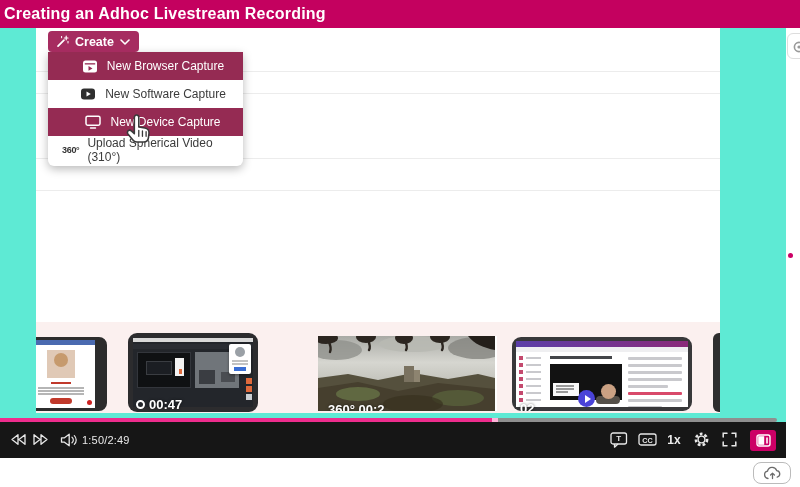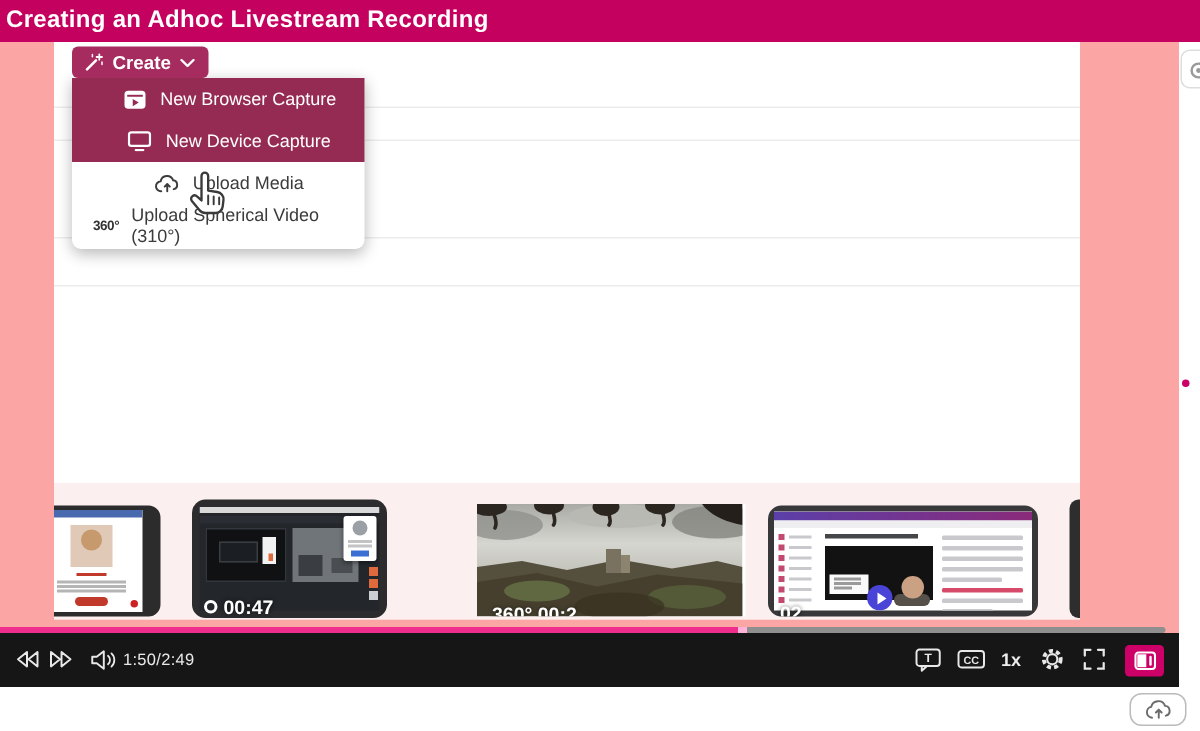--- a/index.html
+++ b/index.html
@@ -14,21 +14,21 @@
     font-size:16px; font-weight:600; letter-spacing:.2px; white-space:nowrap; }
 
   
   .help-btn { left:787px; top:33px; width:30px; height:26px; background:#fff;
     border:1px solid #ddd; border-radius:6px; z-index:5; }
   .help-btn svg { position:absolute; left:4px; top:6px; }
   .page-dot { left:788px; top:253px; width:5px; height:5px; border-radius:50%;
     background:#CC0066; z-index:5; }
 
   
-  .player { left:0; top:28px; width:786px; height:430px; background:#fca5a5; overflow:hidden; }
+  .player { left:0; top:28px; width:786px; height:430px; background:#5eead4; overflow:hidden; }
 
   
   .video { left:36px; top:0; width:684px; height:385px; background:#fff; overflow:hidden; }
   .rowline { left:0; width:684px; height:1px; background:#ececec; }
 
   
   .create-btn { left:12px; top:3px; height:21px; padding:0 9px 0 8px; background:#A62C60;
     border-radius:4px; display:flex; align-items:center; gap:6px; z-index:3; }
   .create-btn .lbl { color:#fff; font-size:12.5px; font-weight:700; }
 
@@ -179,37 +179,37 @@
         <div class="menu-item hl">
           <span class="mi-icon">
             <svg width="16" height="13" viewBox="0 0 16 13">
               <rect x="1" y="0.5" width="14" height="12" rx="2.5" fill="#fff"></rect>
               <rect x="2.8" y="3.2" width="10.4" height="1.3" fill="#952B53"></rect>
               <path d="M6.5 6 L10.5 8.4 L6.5 10.8 Z" fill="#952B53"></path>
             </svg>
           </span>
           <span>New Browser Capture</span>
         </div>
+        <div class="menu-item">
+          <span class="mi-icon">
+            <svg width="16" height="12" viewBox="0 0 16 12">
+              <rect x="1" y="0.5" width="14" height="11" rx="3" fill="#2f2f2f"></rect>
+              <path d="M6.5 3.4 L10.8 6 L6.5 8.6 Z" fill="#fff"></path>
+            </svg>
+          </span>
+          <span>New Software Capture</span>
+        </div>
         <div class="menu-item hl">
           <span class="mi-icon">
             <svg width="16" height="14" viewBox="0 0 16 14">
               <rect x="1" y="1.2" width="14" height="9" rx="1.6" fill="none" stroke="#fff" stroke-width="1.5"></rect>
               <path d="M5.5 13 h5" stroke="#fff" stroke-width="1.5" stroke-linecap="round"></path>
             </svg>
           </span>
           <span>New Device Capture</span>
-        </div>
-        <div class="menu-item">
-          <span class="mi-icon">
-            <svg width="17" height="13" viewBox="0 0 17 13">
-              <path d="M4.5 11.5 a3.3 3.3 0 0 1 -.4 -6.6 A4.3 4.3 0 0 1 12.4 4.2 a3 3 0 0 1 .4 5.9" fill="none" stroke="#3c3c3c" stroke-width="1.3" stroke-linecap="round"></path>
-              <path d="M8.5 11.5 V6.8 M6.8 8.4 L8.5 6.7 L10.2 8.4" fill="none" stroke="#3c3c3c" stroke-width="1.3" stroke-linecap="round" stroke-linejoin="round"></path>
-            </svg>
-          </span>
-          <span>Upload Media</span>
         </div>
         <div class="menu-item">
           <span class="mi-icon">
             <span class="icon-360-text">360°</span>
           </span>
           <span>Upload Spherical Video (310°)</span>
         </div>
       </div>
 
       <svg class="abs cursor-hand" width="32" height="34" viewBox="0 0 24 26">

